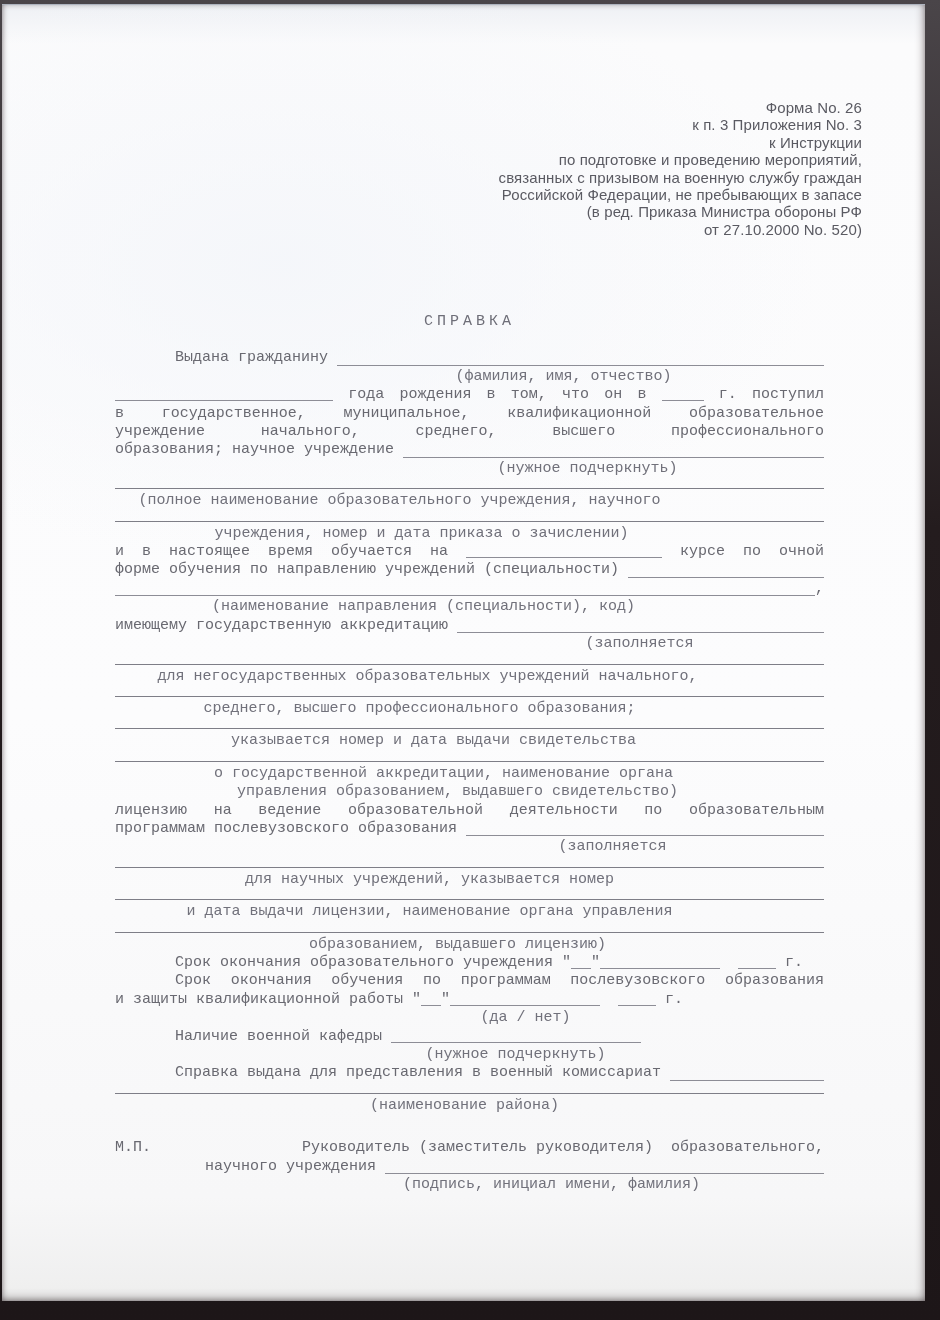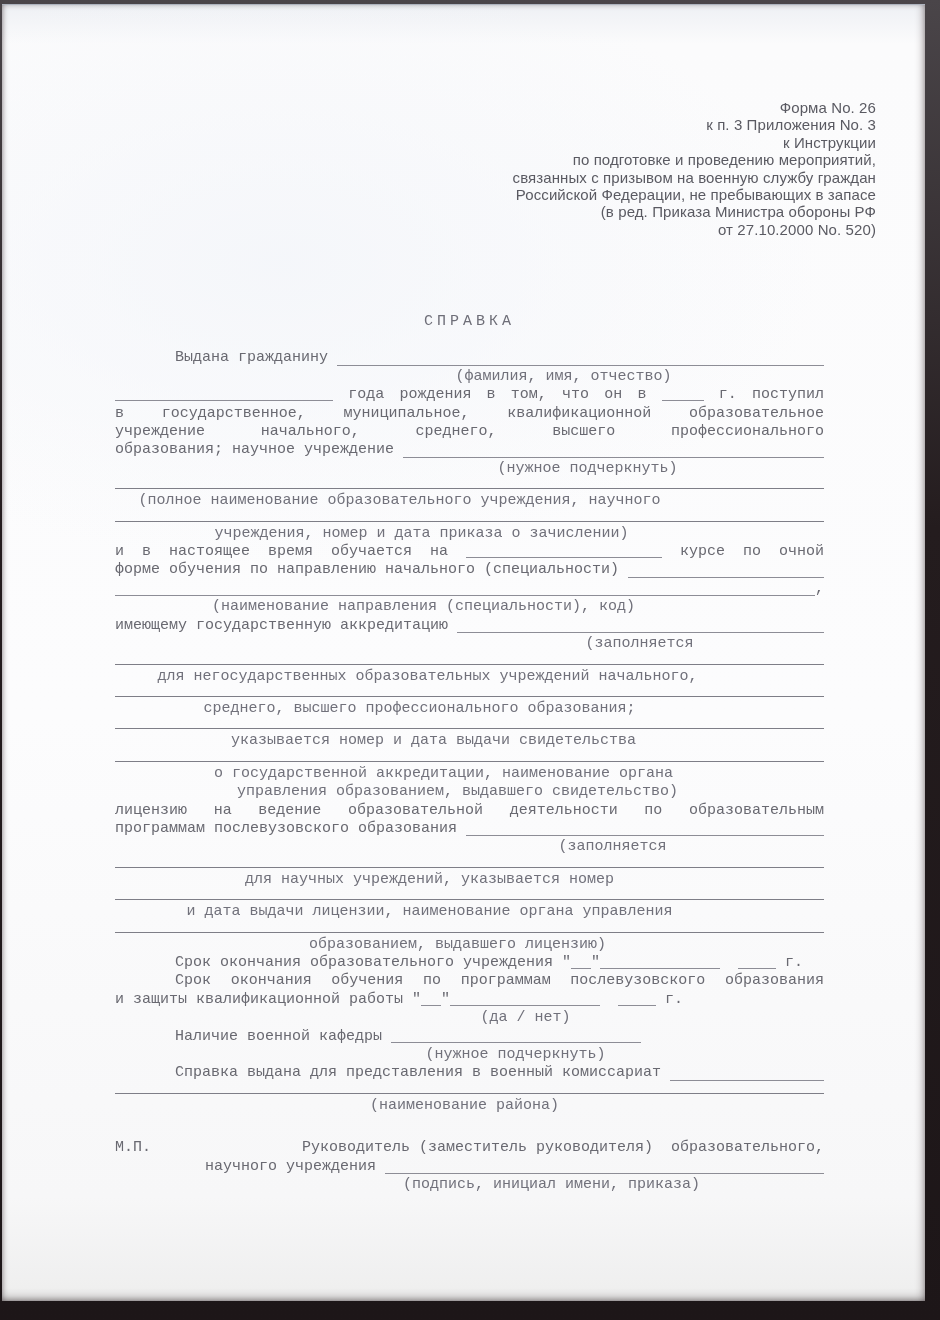--- a/index.html
+++ b/index.html
@@ -10,21 +10,21 @@
   }
   .paper{
     position:absolute;left:2px;top:4px;right:15px;bottom:19px;
     background:
       radial-gradient(ellipse 900px 500px at 30% 20%, rgba(244,246,250,.9) 0%, rgba(250,250,251,0) 60%),
       linear-gradient(180deg,#eef0f4 0%,#fbfbfc 3%,#fcfcfd 55%,#f7f7f8 92%,#efefef 99%,#d8d8d8 100%);
     border-top:1px solid #aeb4bf;
     box-shadow:inset 3px 0 6px -3px rgba(60,50,55,.55), inset -5px 0 9px -4px rgba(60,45,50,.5), inset 0 -4px 7px -3px rgba(70,60,62,.45);
   }
   .hdr{
-    position:absolute;top:94px;right:49px;width:560px;text-align:right;
+    position:absolute;top:94px;right:63px;width:560px;text-align:right;
     font-family:"Liberation Sans","DejaVu Sans",sans-serif;
     font-size:15px;line-height:17.4px;color:#5a5a62;letter-spacing:.1px;
   }
   .doc{
     position:absolute;left:113px;top:308px;width:709px;
     font-size:15px;line-height:18.4px;color:#696971;
   }
   .ttl{
     text-align:center;letter-spacing:4px;margin-bottom:18px;color:#6e6e78;
   }
@@ -69,21 +69,21 @@
           <span class="t">образования; научное учреждение </span>
           <span class="blf"></span>
         </div>
         <div class="cap" style="transform: translateX(118px);">(нужное подчеркнуть)</div>
         <div class="rule"></div>
         <div class="cap" style="transform: translateX(-70px);">(полное наименование образовательного учреждения, научного</div>
         <div class="rule"></div>
         <div class="cap" style="transform: translateX(-48px);">учреждения, номер и дата приказа о зачислении)</div>
         <div class="line just"><span class="t">и в настоящее время обучается на </span><span class="bl" style="width: 196px;"></span><span class="t"> курсе по очной</span></div>
         <div class="line flex">
-          <span class="t">форме обучения по направлению начального (специальности) </span>
+          <span class="t">форме обучения по направлению учреждений (специальности) </span>
           <span class="blf"></span>
         </div>
         <div class="line flex">
           <span class="blf"></span>
           <span class="t">,</span>
         </div>
         <div class="cap" style="transform: translateX(-46px);">(наименование направления (специальности), код)</div>
         <div class="line flex">
           <span class="t">имеющему государственную аккредитацию </span>
           <span class="blf"></span>
@@ -125,17 +125,17 @@
         <div class="line flex" style="margin-top: 24px; justify-content: space-between;">
           <span class="t">М.П.</span>
           <span class="spc" style="width: 52px;"></span>
           <span class="t">Руководитель (заместитель руководителя)  образовательного,</span>
         </div>
         <div class="line flex">
           <span class="spc" style="width: 90px;"></span>
           <span class="t">научного учреждения </span>
           <span class="blf"></span>
         </div>
-        <div class="cap" style="transform: translateX(82px);">(подпись, инициал имени, приказа)</div>
+        <div class="cap" style="transform: translateX(82px);">(подпись, инициал имени, фамилия)</div>
       </div>
   </div>
 
 </div>
 
 </body></html>

